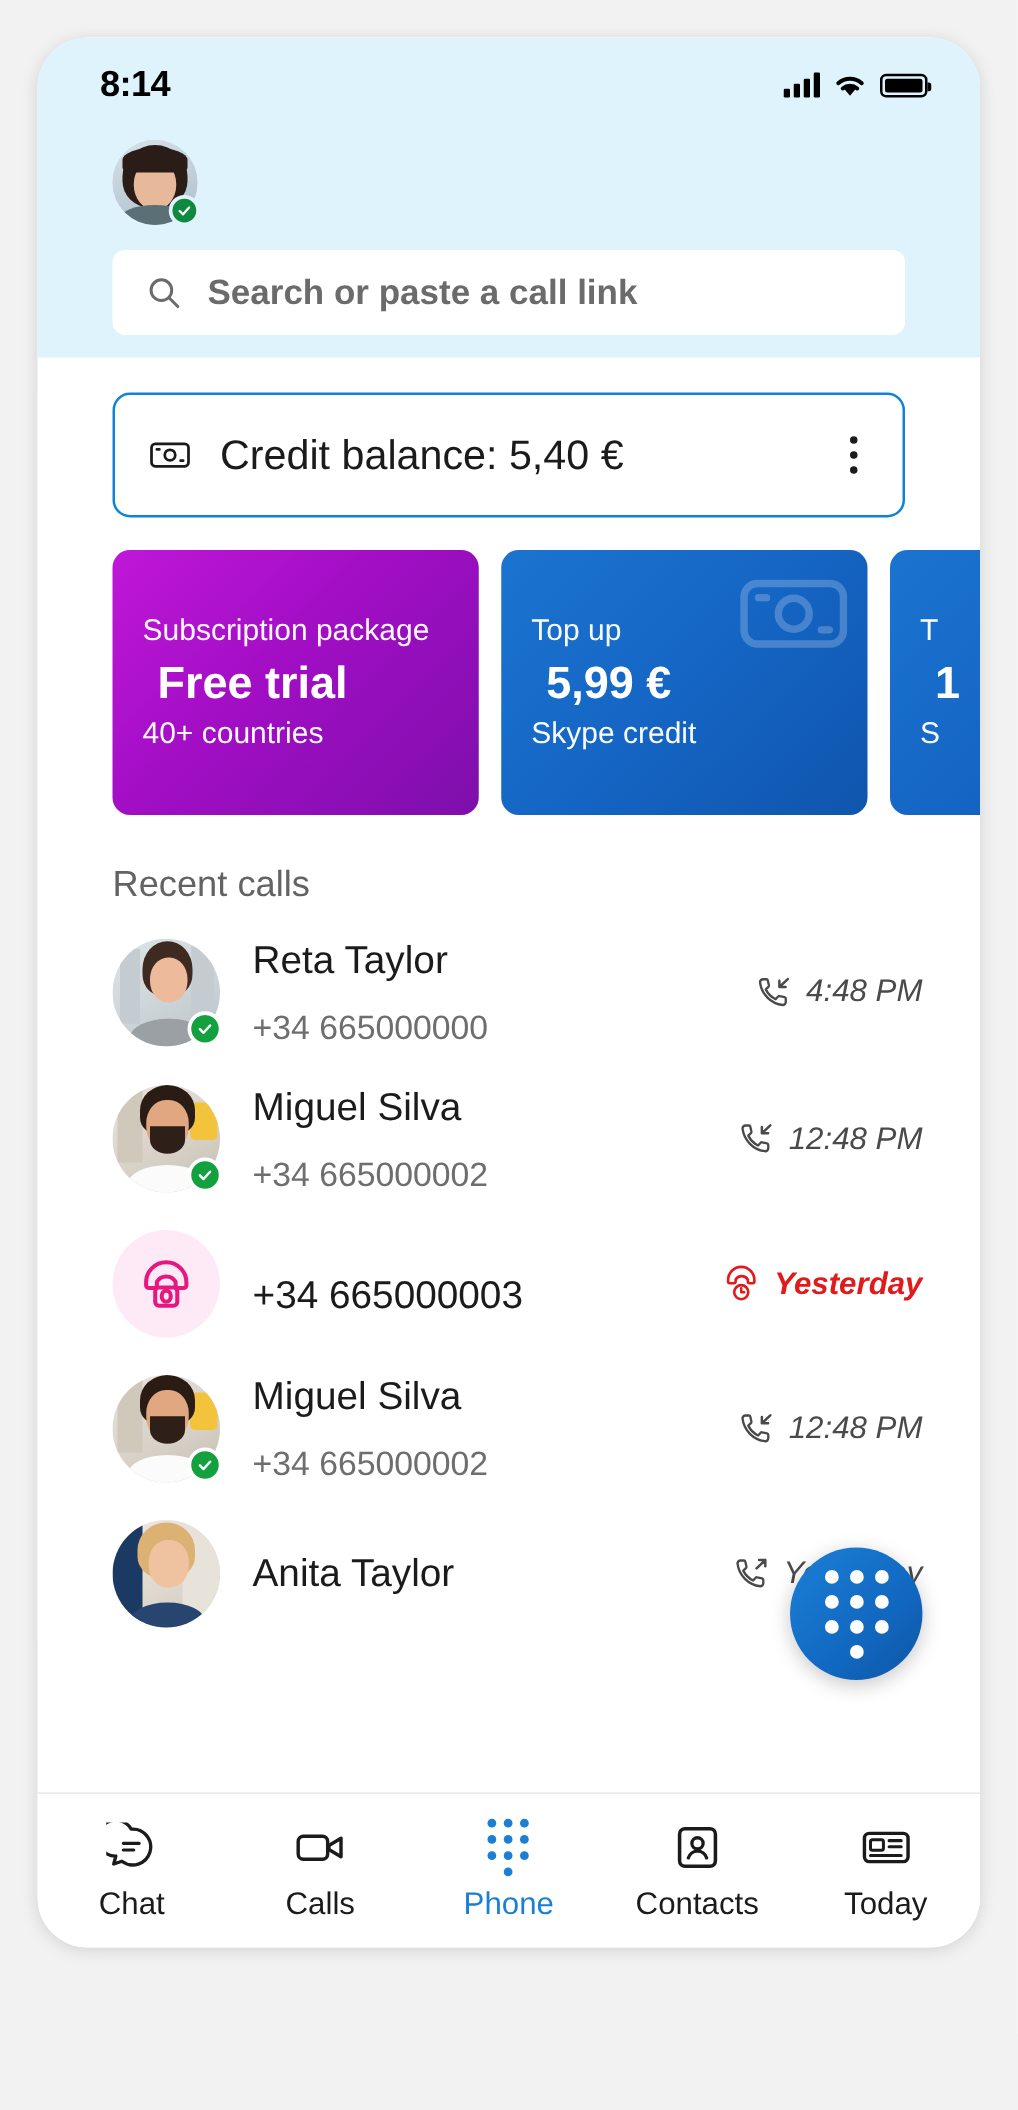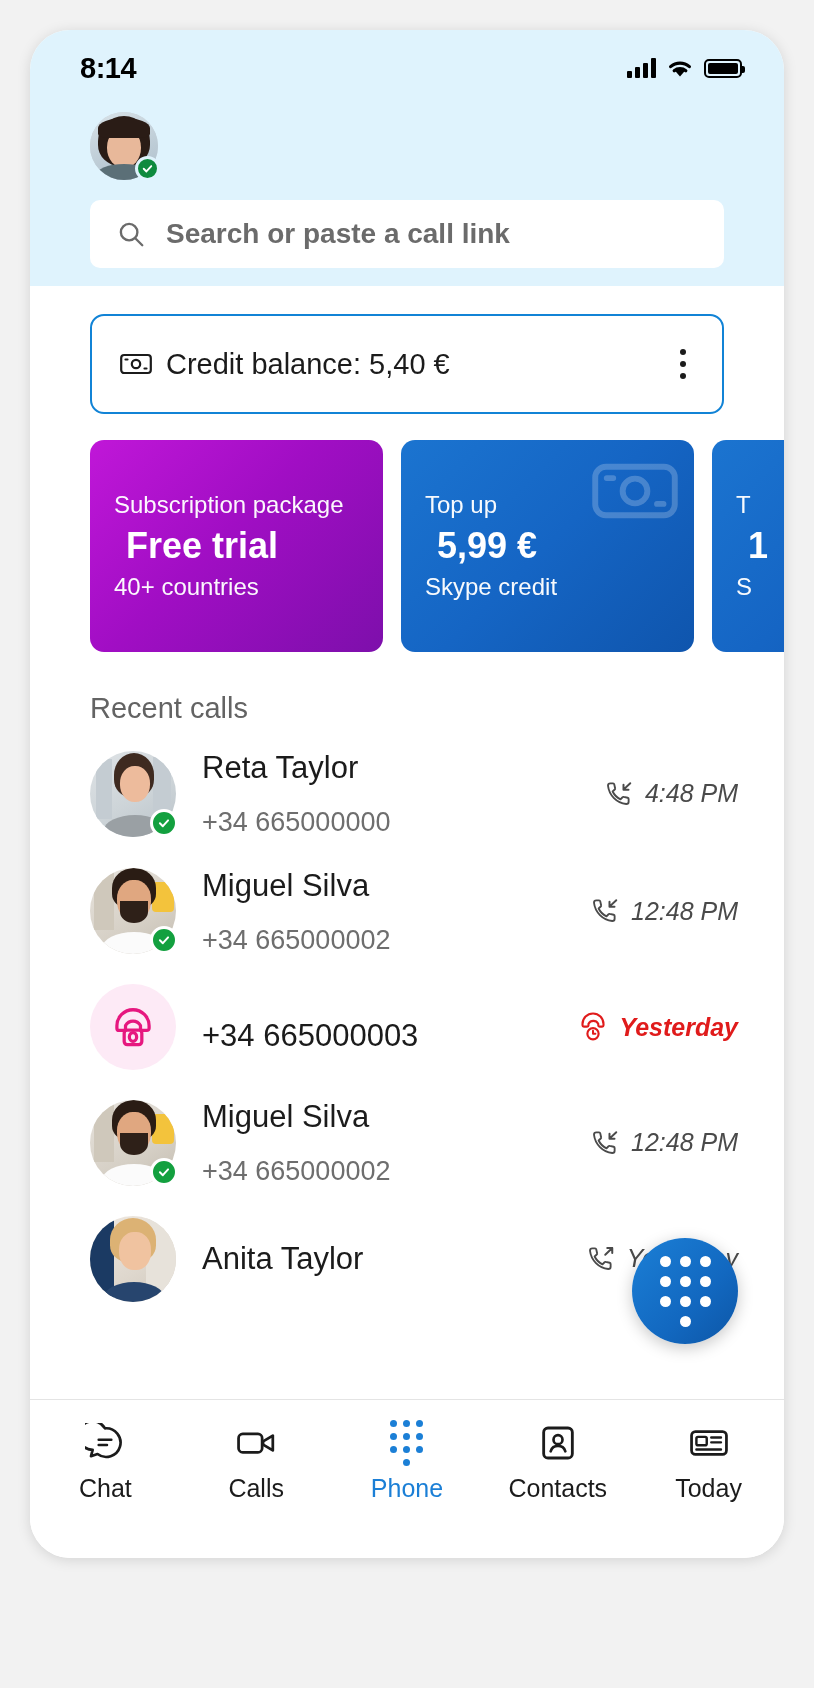--- a/index.html
+++ b/index.html
@@ -103,21 +103,21 @@
 
   .credit {
     margin: 28px 60px 0 60px;
     height: 100px;
     border: 2.5px solid #1183d6;
     border-radius: 14px;
     display:flex; align-items:center; justify-content: space-between;
     padding: 0 26px 0 28px;
   }
   .credit-left { display:flex; align-items:center; gap: 14px; }
-  .credit-label { font-size: 29px; color: #1b1b1b; }
+  .credit-label { font-size: 33px; color: #1b1b1b; margin-left: 10px; }
   .kebab { display:flex; flex-direction:column; gap: 6px; padding: 6px 10px; }
   .kebab i { width: 6px; height: 6px; border-radius:50%; background:#1b1b1b; display:block; }
 
   .cards {
     margin-top: 26px;
     padding-left: 60px;
     display: flex; gap: 18px;
     overflow: hidden;
   }
   .card {
@@ -186,21 +186,21 @@
     box-shadow: 0 4px 16px rgba(0,0,0,0.22);
     display:flex; align-items:center; justify-content:center;
   }
   .dial-grid { display:grid; grid-template-columns: repeat(3, 11px); gap: 9px; justify-items:center; }
   .dial-grid i { width: 11px; height: 11px; border-radius:50%; background:#fff; display:block;}
   .dial-grid i.center-last { grid-column: 2; }
 
   
   .tabbar {
     position:absolute; left:0; right:0; bottom:0;
-    height: 159px;
+    height: 124px;
     background:#fff;
     border-top: 1px solid #e4e4e4;
     display:flex; align-items:flex-start;
     padding-top: 22px;
     text-align: center;
   }
   .tab { flex:1 1 0; display:flex; flex-direction:column; align-items:center; gap: 10px; }
   .tab .tlabel { font-size: 25px; color: #1b1b1b; }
   .tab.active .tlabel { color: #1b7fd6; }
   .tab .ticon { height: 42px; display:flex; align-items:center; justify-content:center; }

